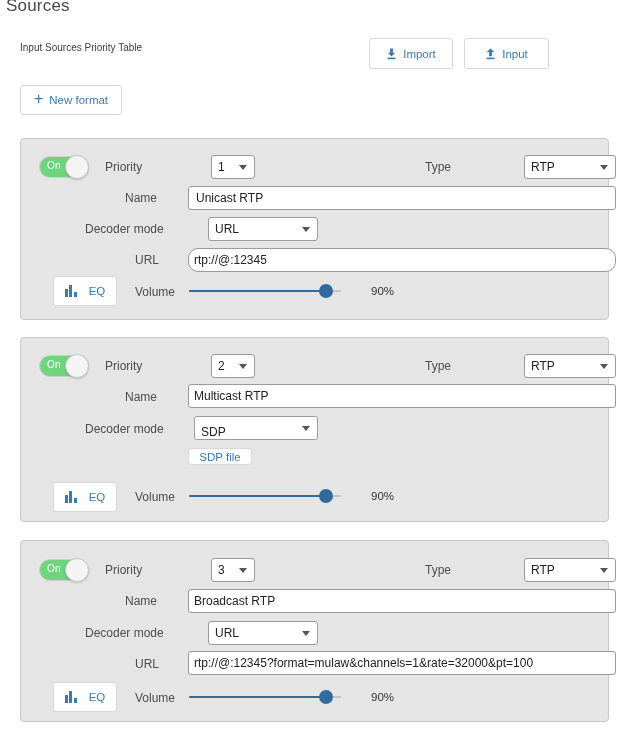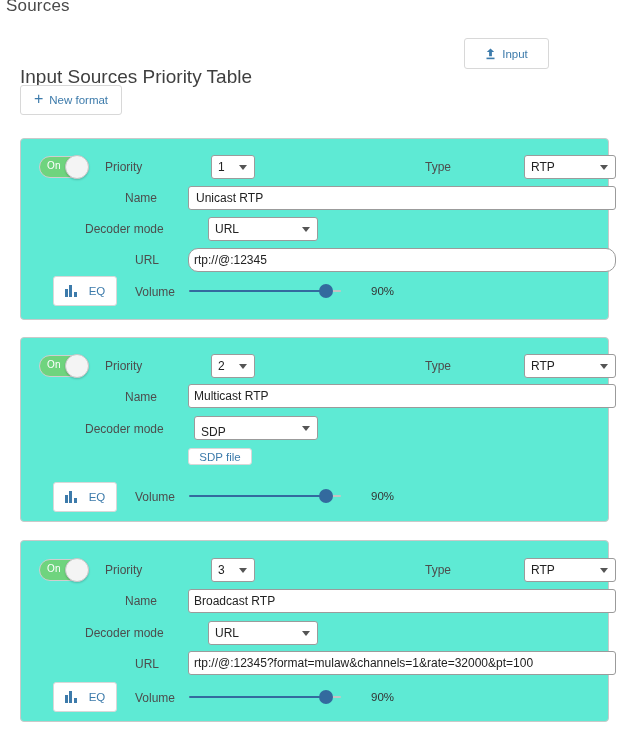--- a/index.html
+++ b/index.html
@@ -18,24 +18,23 @@
     left: 6px; top: -4px;
     font-size: 17px;
     color: #4a4a4a;
     font-weight: 400;
     letter-spacing: .2px;
   }
 
   .section-head {
     position: absolute;
     left: 20px; top: 42px;
-    font-size: 19px;
+    font-size: 10px;
     color: #3f3f3f;
     font-weight: 400;
-    margin-top: 24px;
   }
 
   .btn {
     display: inline-flex;
     align-items: center;
     justify-content: center;
     gap: 6px;
     background: #ffffff;
     border: 1px solid #d8d8d8;
     border-radius: 3px;
@@ -53,21 +52,21 @@
   .ico { display: inline-block; line-height: 0; }
   .ico svg { display: block; }
 
   .plus-icon { font-size: 16px; line-height: 1; color: #3d7bab; font-weight: 400; position: relative; top: -1px; }
 
   
   .card {
     position: absolute;
     left: 20px;
     width: 589px;
-    background: #5eead4;
+    background: #e5e5e5;
     border: 1px solid #c9c9c9;
     border-radius: 4px;
   }
   #card-0 { top: 138px; height: 182px; }
   #card-1 { top: 337px; height: 185px; }
   #card-2 { top: 540px; height: 182px; }
 
   .lbl {
     position: absolute;
     text-align: left;
@@ -179,20 +178,29 @@
 </style>
 </head>
 <body>
 
 <div class="page">
 
   <div class="page-title">Sources</div>
 
   <div class="section-head">Input Sources Priority Table</div>
 
+  <div class="btn" id="import-btn">
+    <span class="ico">
+      <svg width="11" height="12" viewBox="0 0 11 12">
+        <path d="M4.1 0.6h2.8v4.1h2.3L5.5 8.4 1.8 4.7h2.3z" fill="#3d7bab"></path>
+        <rect x="1.5" y="9.6" width="8" height="1.6" fill="#3d7bab"></rect>
+      </svg>
+    </span>
+    <span>Import</span>
+  </div>
 
   <div class="btn" id="export-btn">
     <span class="ico">
       <svg width="11" height="12" viewBox="0 0 11 12">
         <path d="M4.1 8.2h2.8V4.1h2.3L5.5 0.4 1.8 4.1h2.3z" fill="#3d7bab"></path>
         <rect x="1.5" y="9.6" width="8" height="1.6" fill="#3d7bab"></rect>
       </svg>
     </span>
     <span>Input</span>
   </div>

